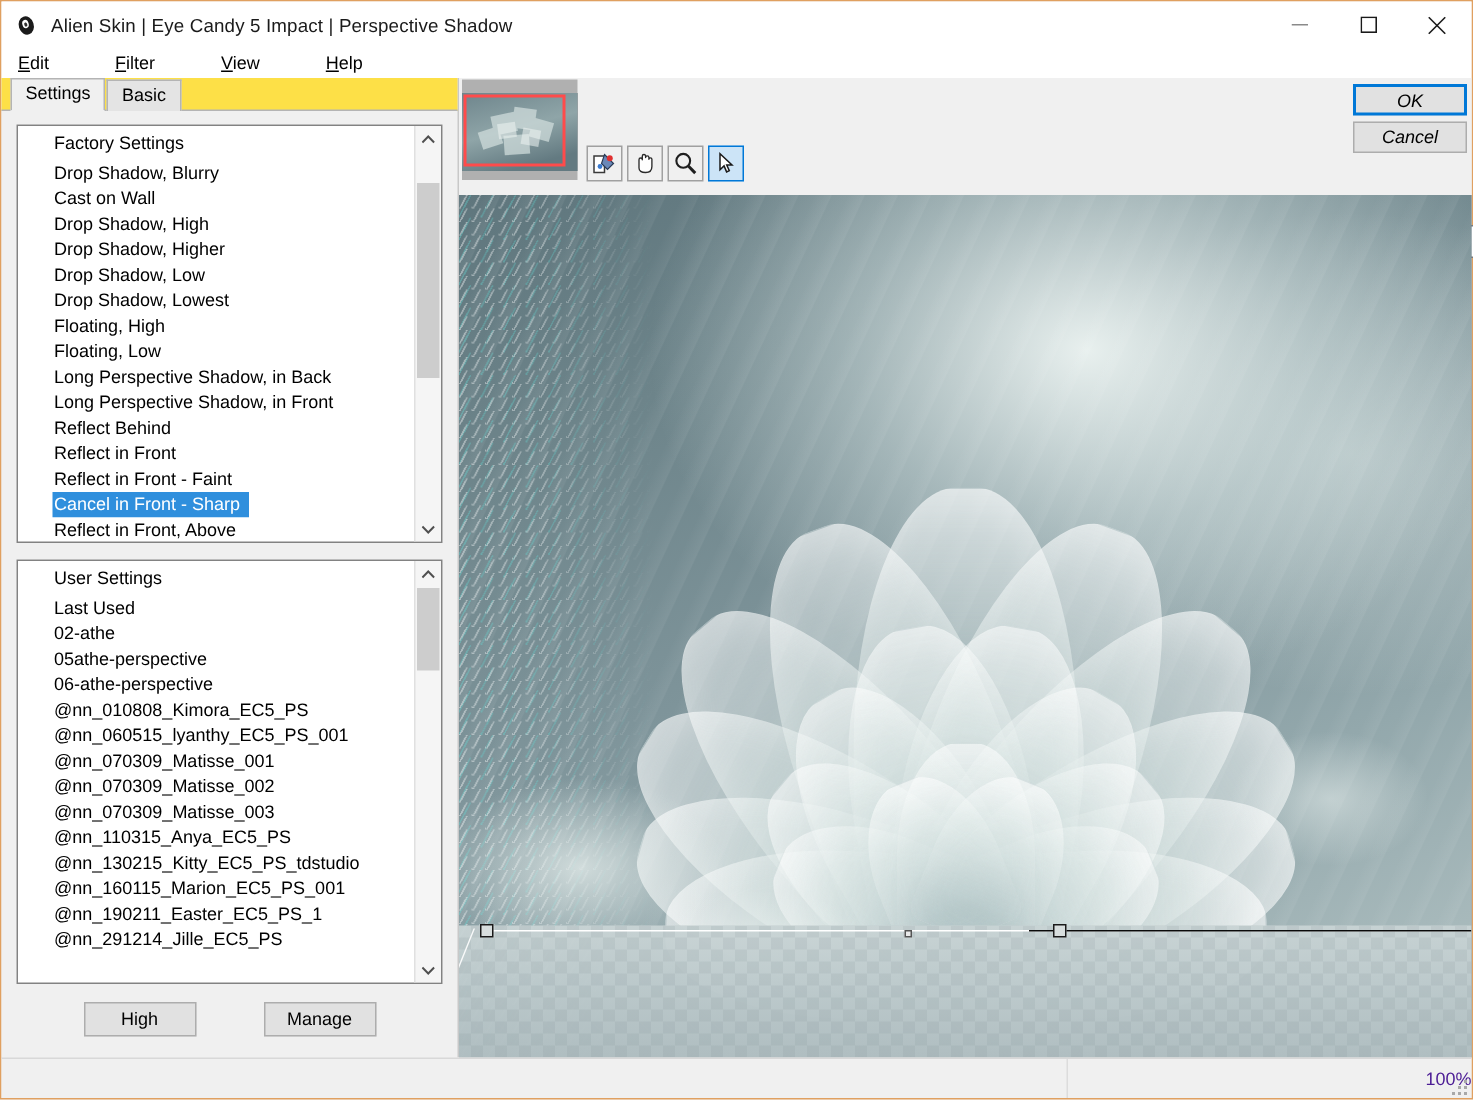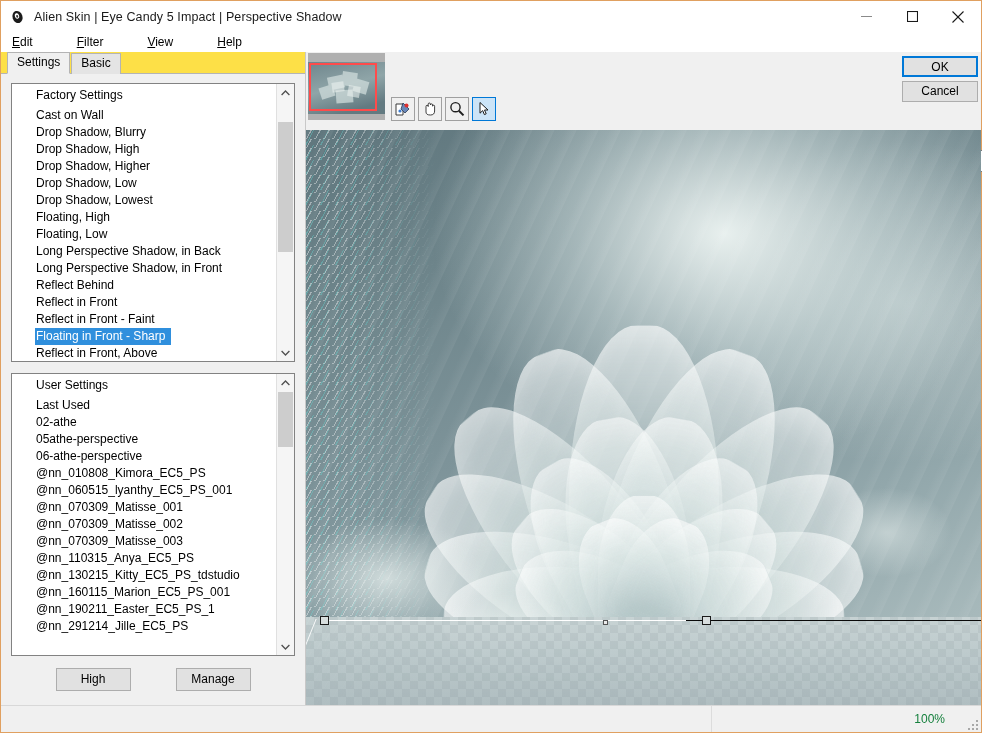--- a/index.html
+++ b/index.html
@@ -136,22 +136,21 @@
     display: flex;
     flex-direction: column;
   }
   .listbox.factory { height: 277px; flex: 0 0 277px; }
   .listbox.user { height: 281px; flex: 0 0 281px; margin-top: 11px;}
 
   .list-inner {
     position: absolute;
     left: 0; top: 0; right: 17px; bottom: 0;
     overflow: hidden;
-    padding: 3px 0 0 0;
-    margin-left: 12px;
+    padding: 3px 0 0 12px;
   }
   .list-head {
     font-size: 12px;
     padding: 1px 0 5px 12px;
     color: #000;
     white-space: nowrap;
   }
   .list-item {
     font-size: 12px;
     line-height: 17px;
@@ -216,20 +215,21 @@
   }
 
   
   .right-panel {
     flex: 1 1 auto;
     display: flex;
     flex-direction: column;
     background: #f0f0f0;
     position: relative;
     min-width: 0;
+    font-style: italic;
   }
   .preview-toolbar {
     height: 78px;
     flex: 0 0 78px;
     position: relative;
     background: #f0f0f0;
   }
   .navigator {
     position: absolute;
     left: 2px; top: 1px;
@@ -455,22 +455,21 @@
     background: #f0f0f0;
     border-top: 1px solid #d8d8d8;
     display: flex;
     align-items: center;
     position: relative;
   }
   .sb-cell-a { width: 710px; height: 100%; border-right: 1px solid #dcdcdc;}
   .sb-cell-b {
     flex: 1 1 auto; height: 100%;
     display: flex; align-items: center; justify-content: flex-end;
-    padding-right: 36px;
-    font-size: 12px; color: #15803d;
+    font-size: 12px; color: #4c1d95;
   }
   .grip {
     position: absolute;
     right: 3px; bottom: 2px;
     width: 12px; height: 12px;
   }
   .grip i {
     position: absolute;
     width: 2px; height: 2px;
     background: #a8a8a8;
@@ -523,35 +522,35 @@
     <div class="left-panel">
 
       <div class="tabstrip">
         <div class="tab active">Settings</div>
         <div class="tab">Basic</div>
       </div>
 
       <div class="listbox factory">
         <div class="list-inner">
           <div class="list-head">Factory Settings</div>
+          <div class="list-item">Drop Shadow, Blurry</div>
           <div class="list-item">Cast on Wall</div>
-          <div class="list-item">Drop Shadow, Blurry</div>
           <div class="list-item">Drop Shadow, High</div>
           <div class="list-item">Drop Shadow, Higher</div>
           <div class="list-item">Drop Shadow, Low</div>
           <div class="list-item">Drop Shadow, Lowest</div>
           <div class="list-item">Floating, High</div>
           <div class="list-item">Floating, Low</div>
           <div class="list-item">Long Perspective Shadow, in Back</div>
           <div class="list-item">Long Perspective Shadow, in Front</div>
           <div class="list-item">Reflect Behind</div>
           <div class="list-item">Reflect in Front</div>
           <div class="list-item">Reflect in Front - Faint</div>
           <div style="height:17px;line-height:17px;overflow:hidden;">
-            <span class="list-item selected">Floating in Front - Sharp</span>
+            <span class="list-item selected">Cancel in Front - Sharp</span>
           </div>
           <div class="list-item">Reflect in Front, Above</div>
         </div>
         <div class="vscroll">
           <div class="arrow">
             <svg width="9" height="6" viewBox="0 0 9 6">
                 <polyline points="0.6,5 4.5,1 8.4,5" fill="none" stroke="#505050" stroke-width="1.3"></polyline>
               </svg>
           </div>
           <div class="thumb" style="top:38px;height:130px;"></div>

